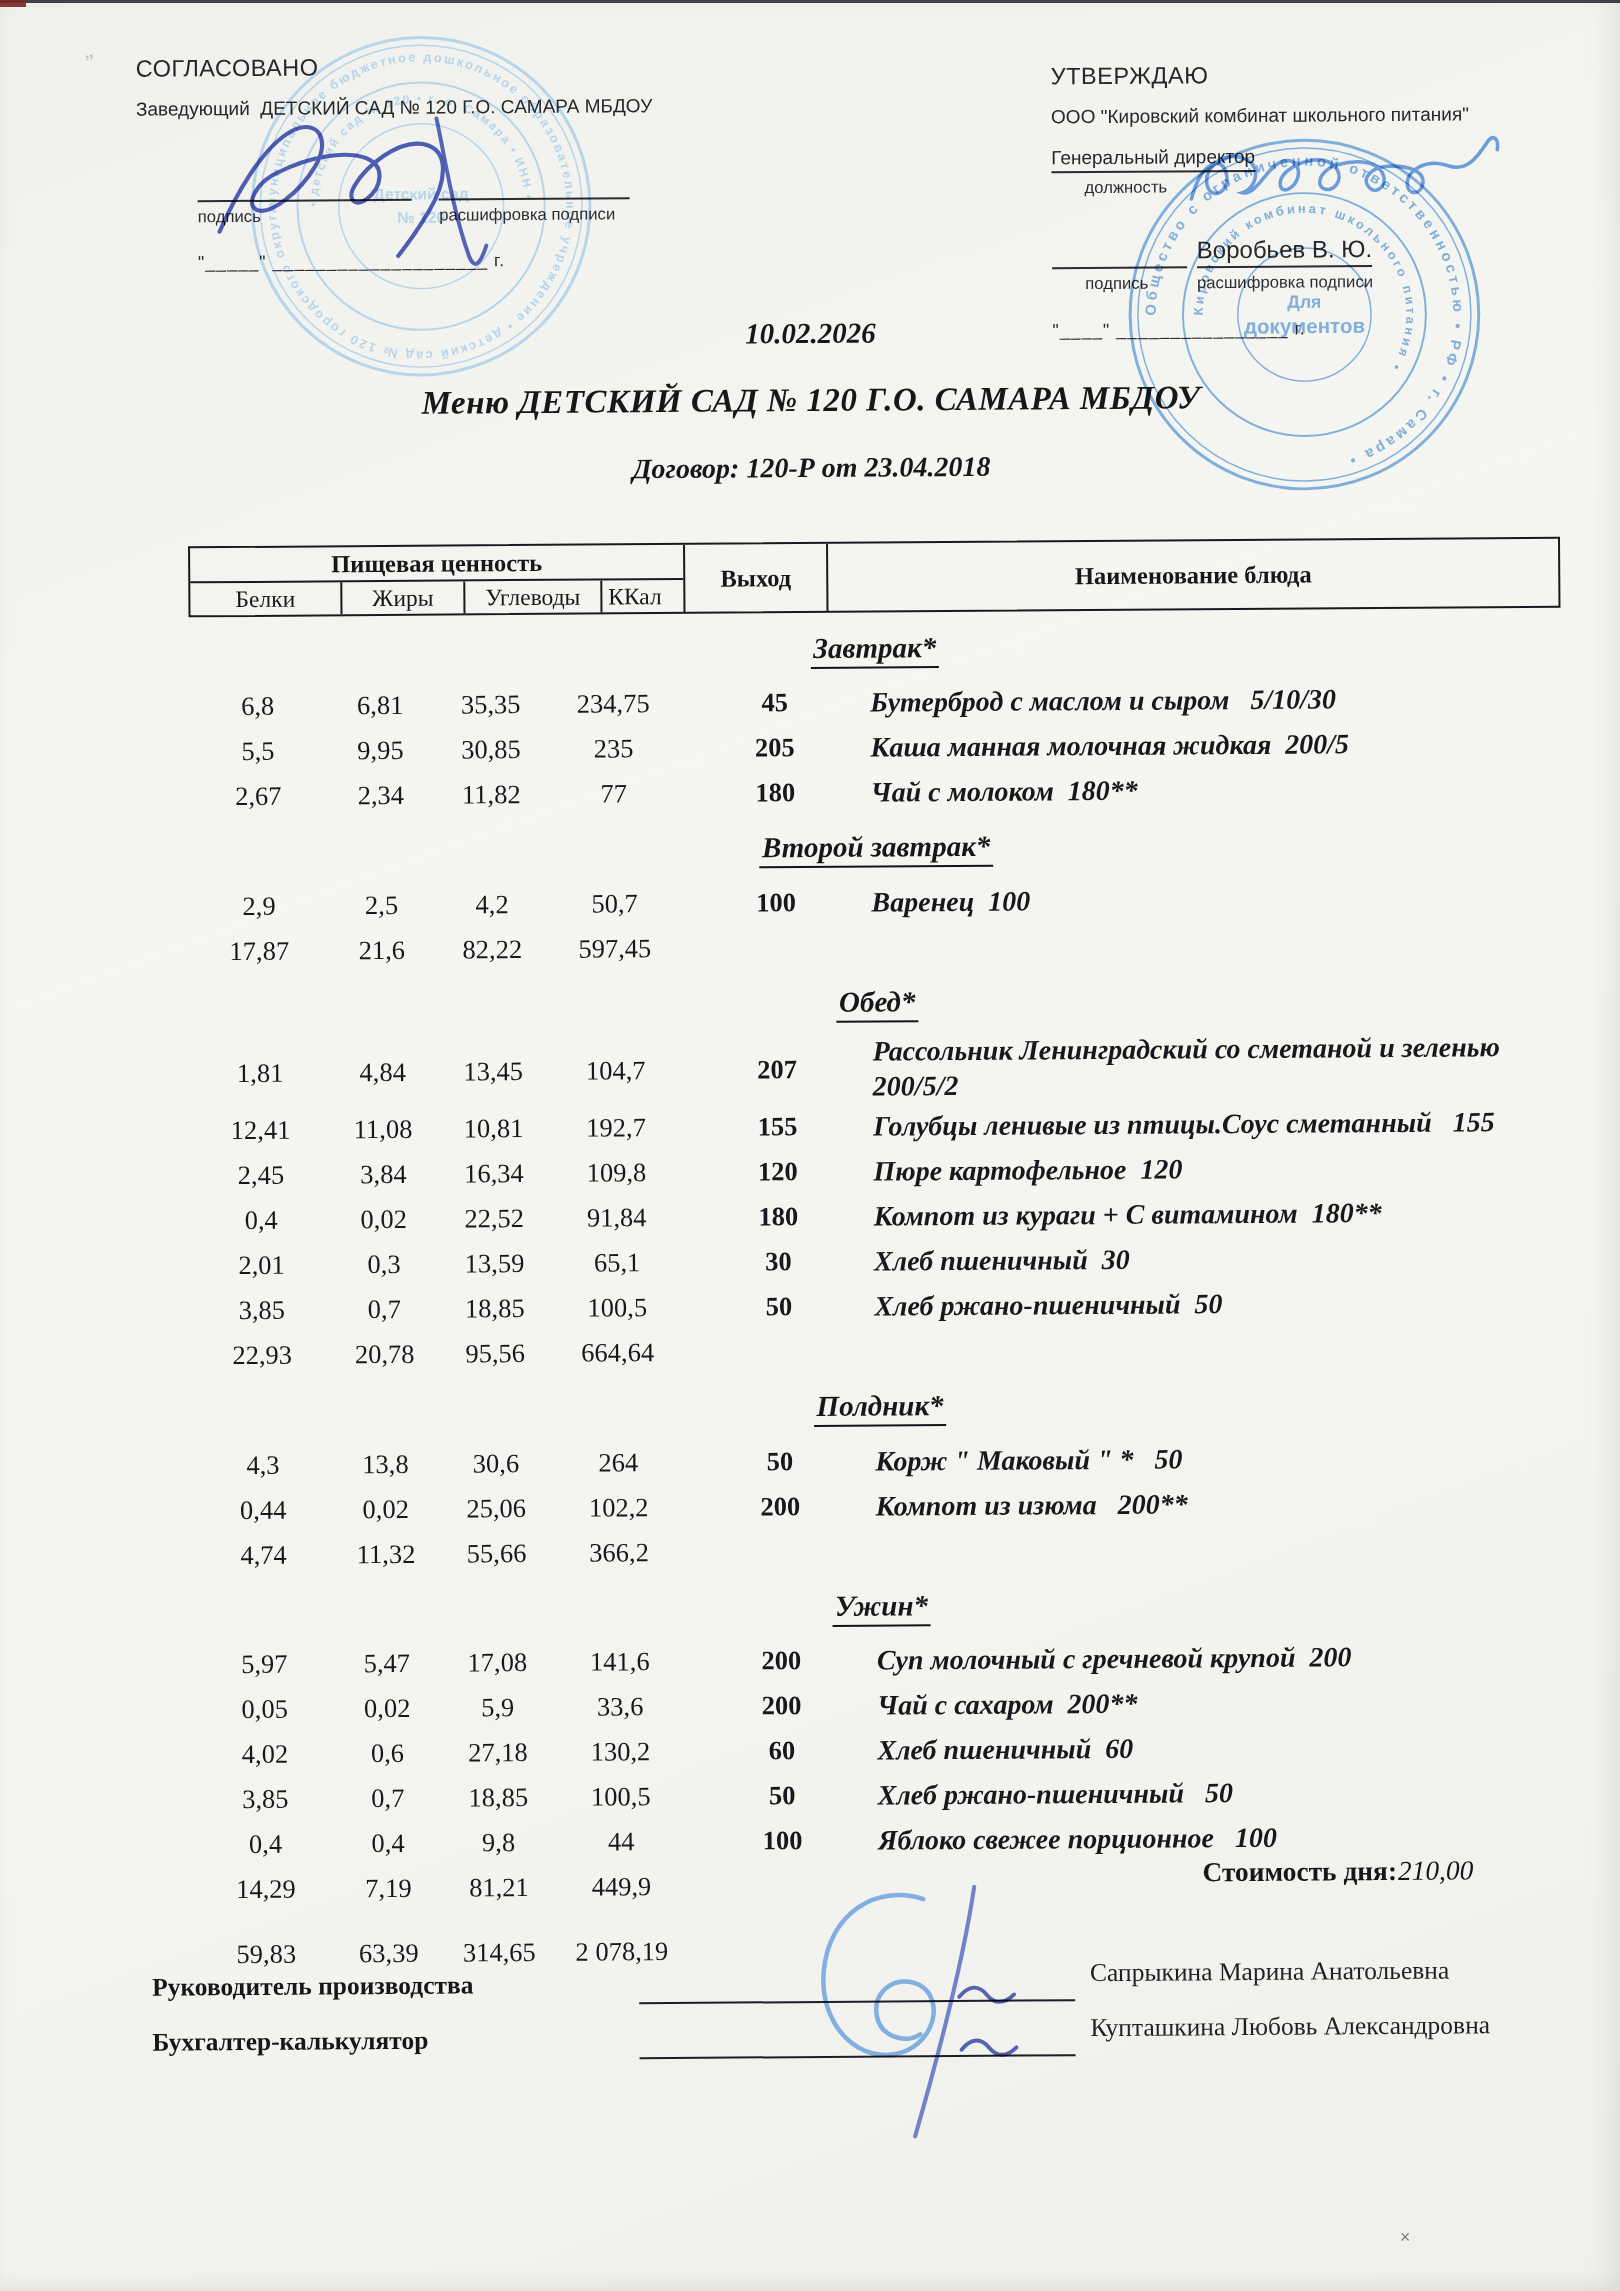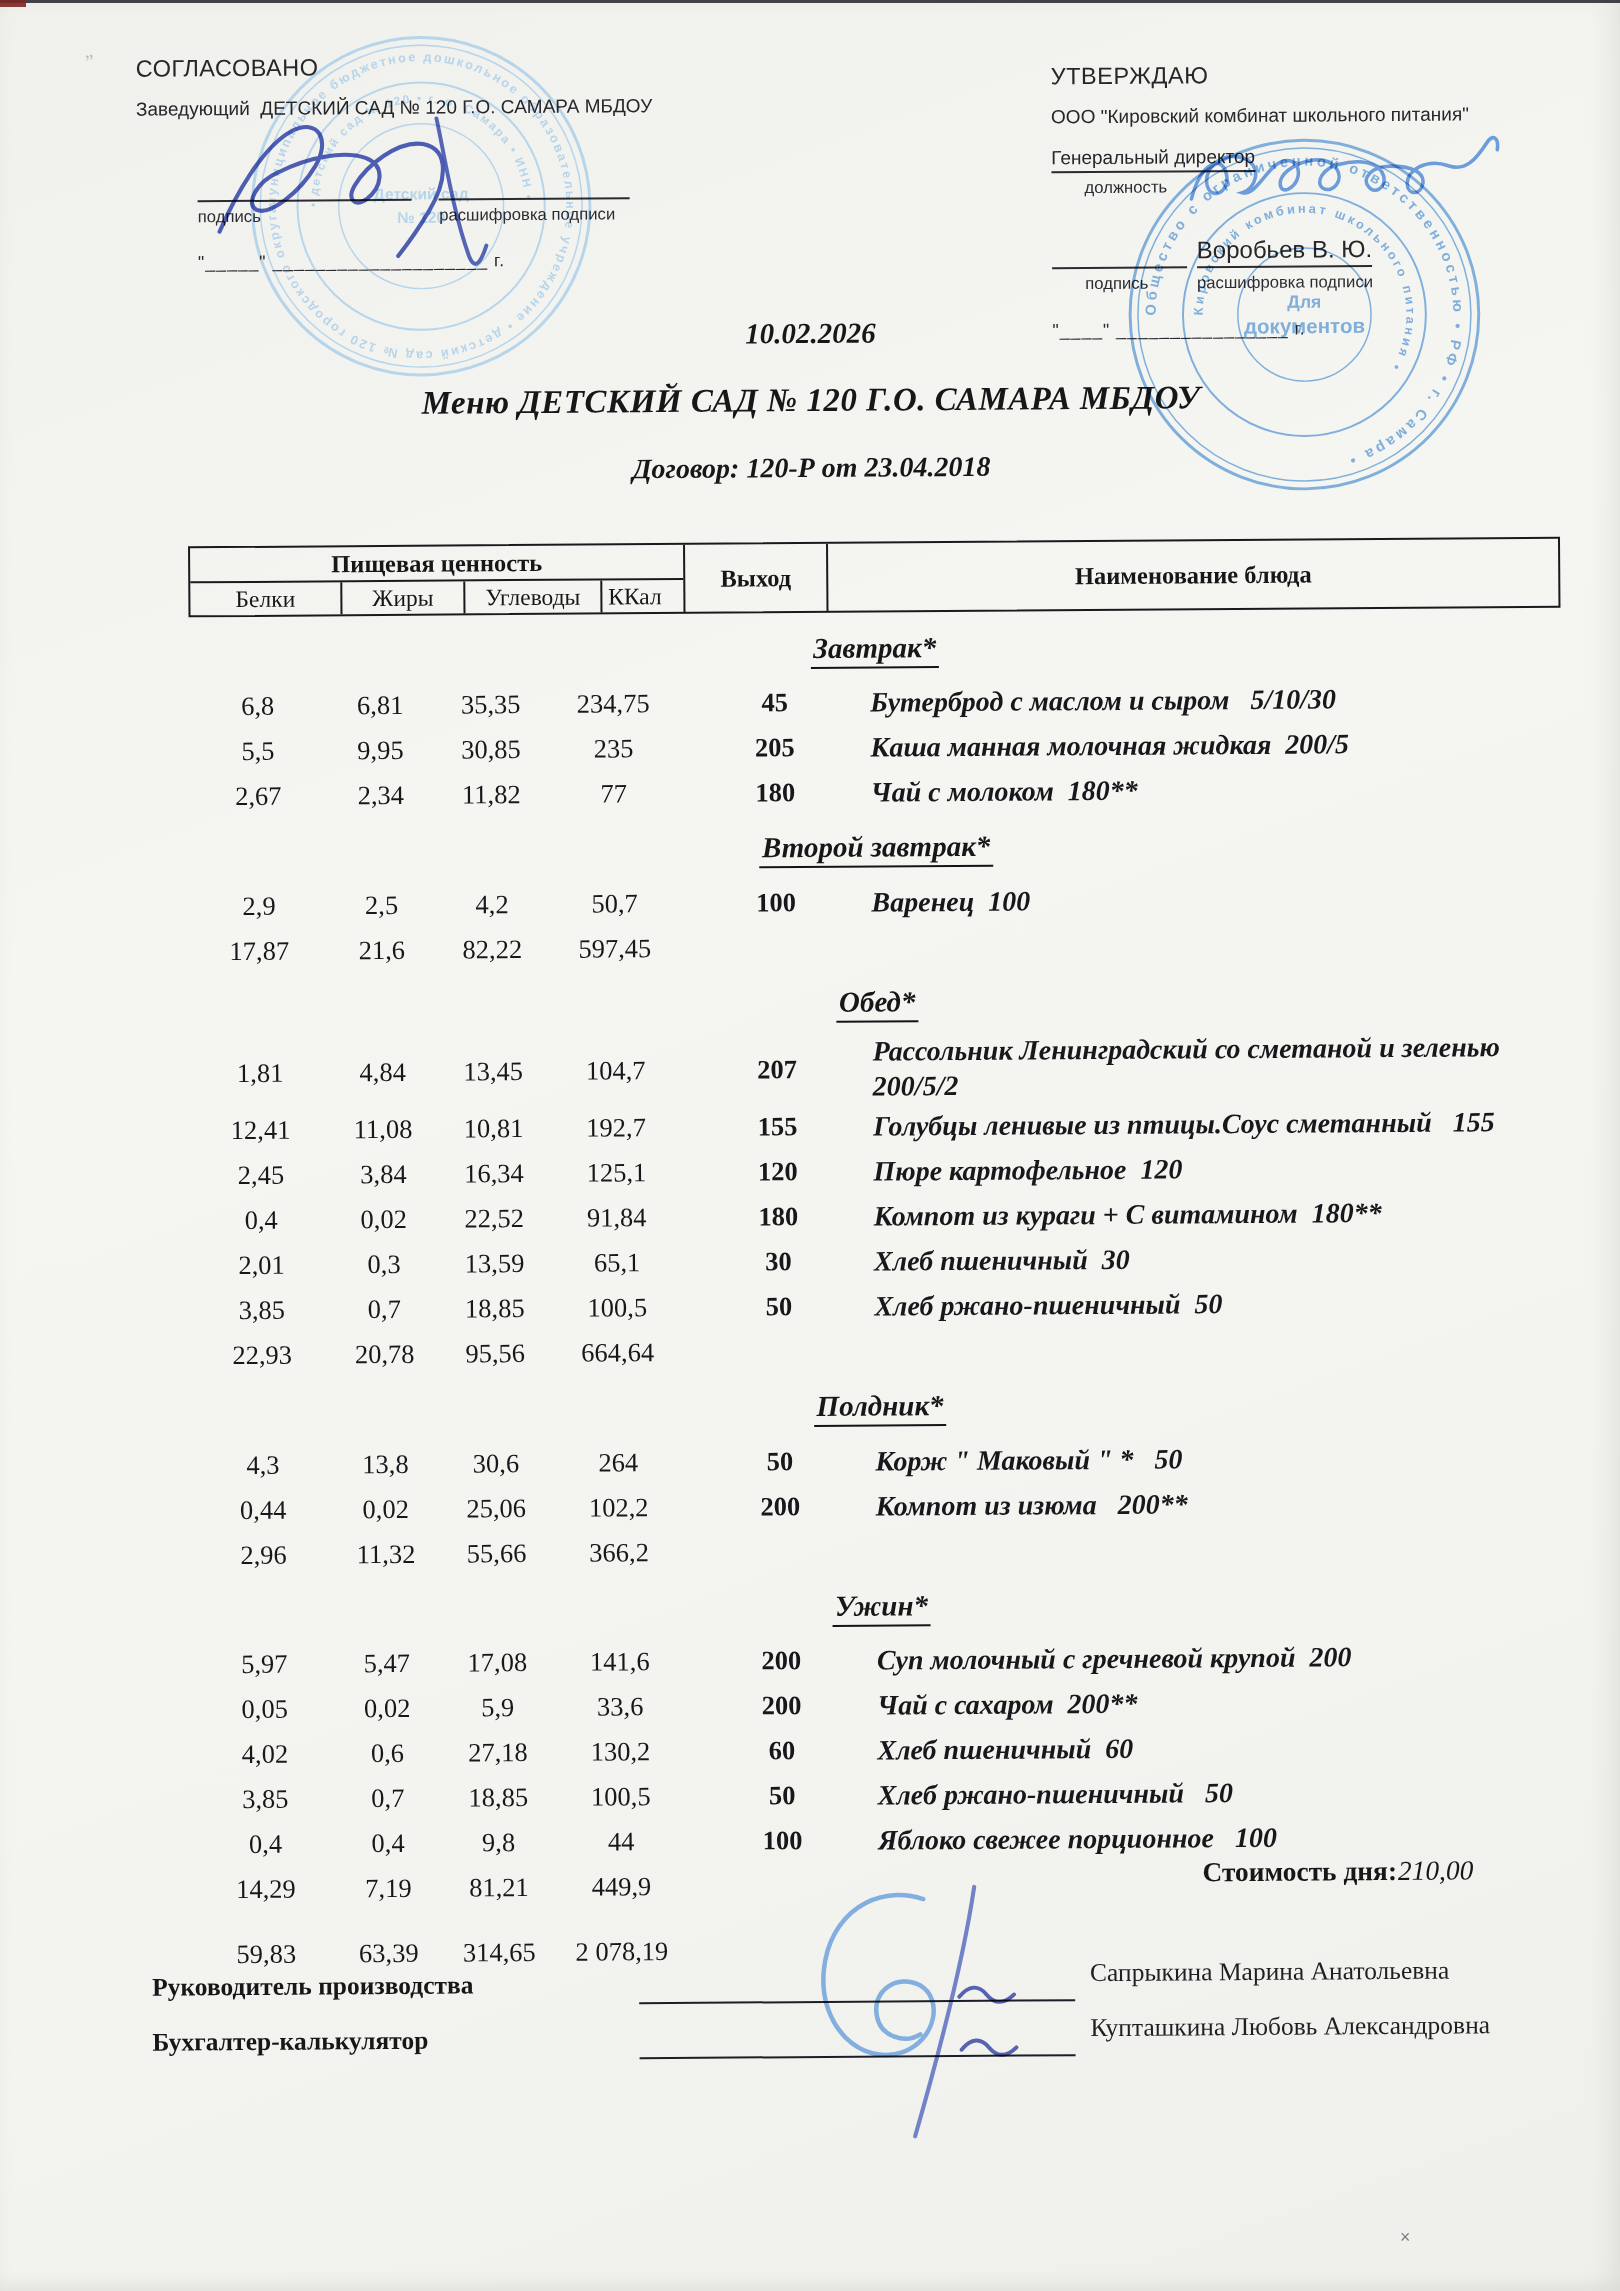--- a/index.html
+++ b/index.html
@@ -199,21 +199,21 @@
             <span class="c c2">11,08</span>
             <span class="c c3">10,81</span>
             <span class="c c4">192,7</span>
             <span class="c c5">155</span>
             <span class="c c6">Голубцы ленивые из птицы.Соус сметанный   155</span>
           </div>
           <div class="menu-row">
             <span class="c c1">2,45</span>
             <span class="c c2">3,84</span>
             <span class="c c3">16,34</span>
-            <span class="c c4">125,1</span>
+            <span class="c c4">109,8</span>
             <span class="c c5">120</span>
             <span class="c c6">Пюре картофельное  120</span>
           </div>
           <div class="menu-row">
             <span class="c c1">0,4</span>
             <span class="c c2">0,02</span>
             <span class="c c3">22,52</span>
             <span class="c c4">91,84</span>
             <span class="c c5">180</span>
             <span class="c c6">Компот из кураги + С витамином  180**</span>
@@ -255,21 +255,21 @@
           </div>
           <div class="menu-row">
             <span class="c c1">0,44</span>
             <span class="c c2">0,02</span>
             <span class="c c3">25,06</span>
             <span class="c c4">102,2</span>
             <span class="c c5">200</span>
             <span class="c c6">Компот из изюма   200**</span>
           </div>
           <div class="menu-row">
-            <span class="c c1">2,96</span>
+            <span class="c c1">4,74</span>
             <span class="c c2">11,32</span>
             <span class="c c3">55,66</span>
             <span class="c c4">366,2</span>
             <span class="c c5"></span>
             <span class="c c6"></span>
           </div>
         </div>
         <div>
           <div class="section-title-wrap"><div class="section-title">Ужин*</div></div>
           <div class="menu-row">

